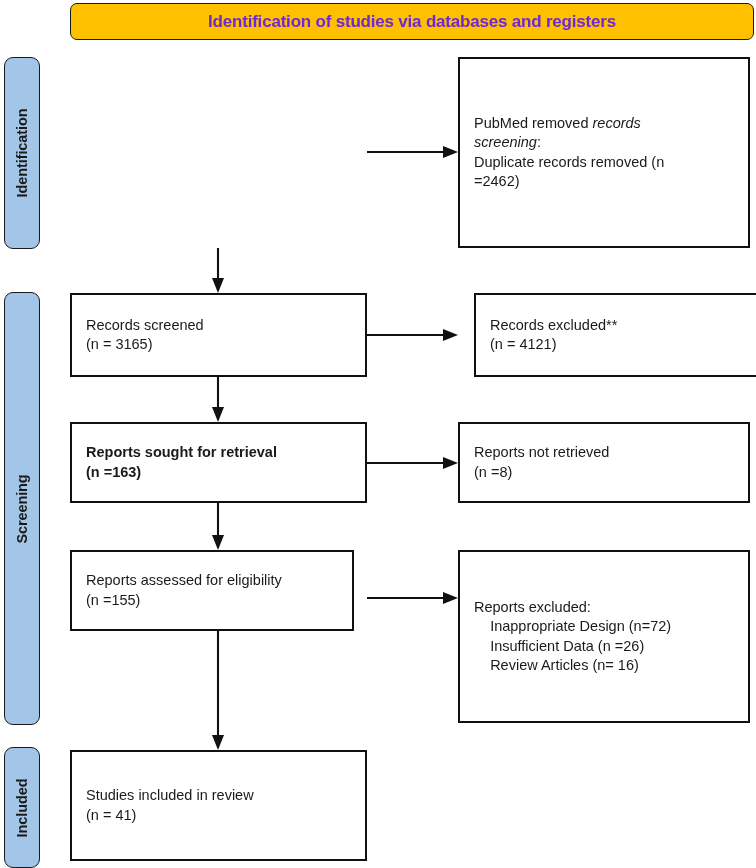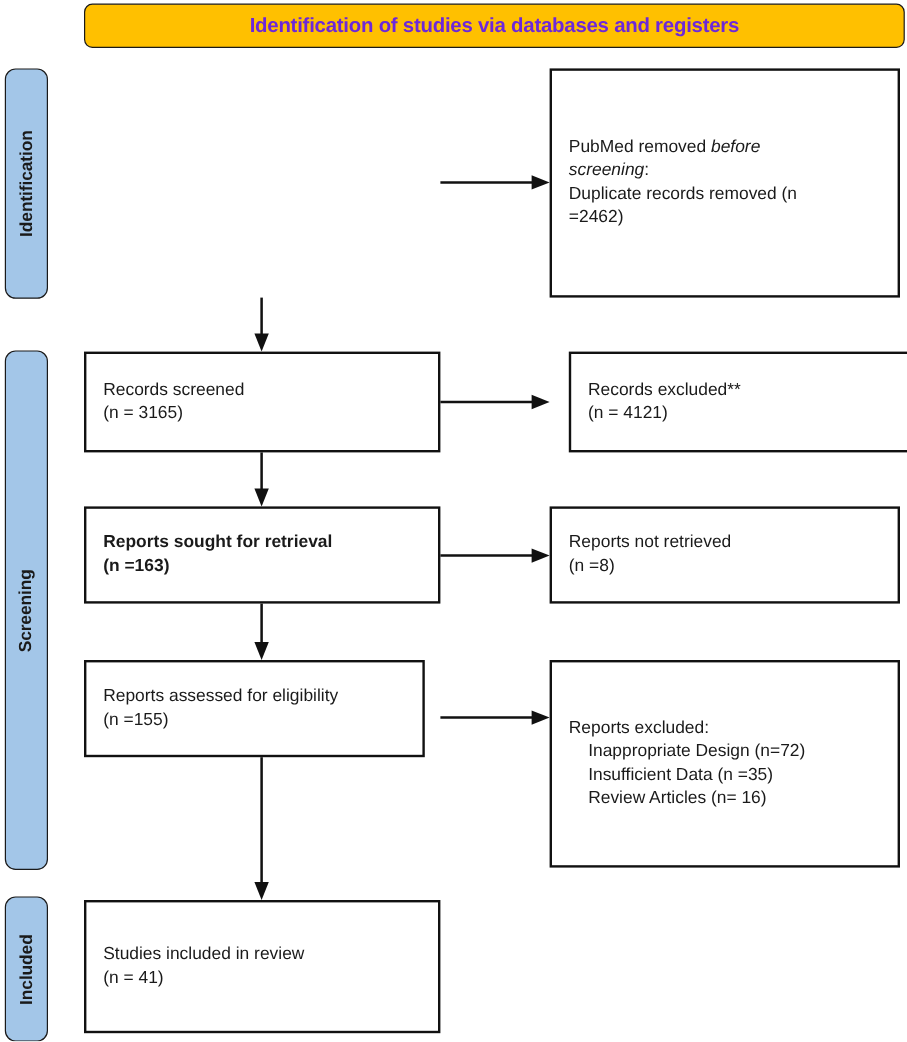--- a/index.html
+++ b/index.html
@@ -128,21 +128,21 @@
   <div class="side-label" id="side-screening">
     <span class="side-label-text">Screening</span>
   </div>
 
   <div class="side-label" id="side-included">
     <span class="side-label-text">Included</span>
   </div>
 
 
   <div class="flow-box" id="box-removed">
-    <span class="box-text italic-head"><span>PubMed removed </span><span class="ital">before</span><br><span class="ital">screening</span><span>:</span><br><span>Duplicate records removed (n
+    <span class="box-text italic-head"><span>PubMed removed </span><span class="ital">records</span><br><span class="ital">screening</span><span>:</span><br><span>Duplicate records removed (n
 =2462)</span></span>
   </div>
 
   <div class="flow-box" id="box-screened">
     <span class="box-text">Records screened
 (n = 3165)</span>
   </div>
 
   <div class="flow-box" id="box-excluded">
     <span class="box-text">Records excluded**
@@ -160,21 +160,21 @@
   </div>
 
   <div class="flow-box" id="box-assessed">
     <span class="box-text">Reports assessed for eligibility
 (n =155)</span>
   </div>
 
   <div class="flow-box" id="box-reports-excluded">
     <span class="box-text">Reports excluded:
     Inappropriate Design (n=72)
-    Insufficient Data (n =35)
+    Insufficient Data (n =26)
     Review Articles (n= 16)</span>
   </div>
 
   <div class="flow-box" id="box-included">
     <span class="box-text">Studies included in review
 (n = 41)</span>
   </div>
 
   <svg id="connectors" viewBox="0 0 756 868" width="756" height="868">
 

